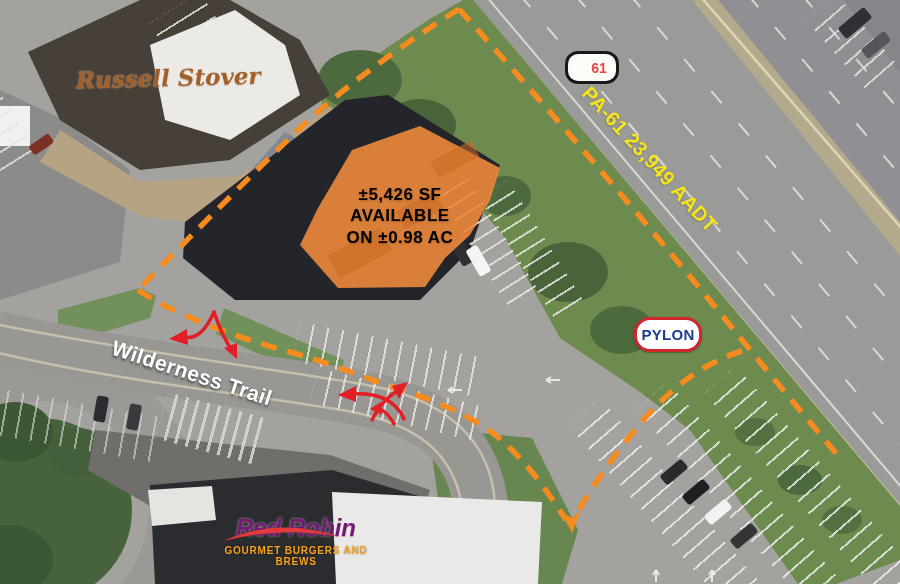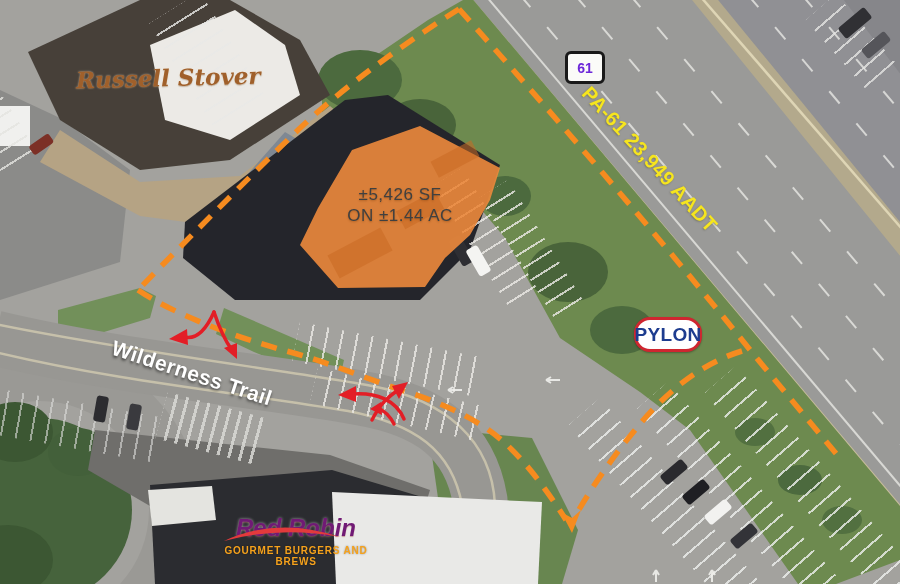--- a/index.html
+++ b/index.html
@@ -7,35 +7,35 @@
           background:#a3a29e;font-family:"Liberation Sans",sans-serif;}
   .canvas svg{position:absolute;left:0;top:0;}
   #bg{z-index:0;} .stripes{position:absolute;z-index:1;transform-origin:0 0;opacity:.8;}
   #overlay{z-index:2;}
   .label{position:absolute;z-index:3;white-space:nowrap;}
 
   .rs-label{left:76px;top:64px;font-family:"DejaVu Serif","Liberation Serif",serif;
     font-style:italic;font-weight:bold;font-size:23px;color:#a0602b;transform:rotate(-1.5deg);
     text-shadow:0 0 2px rgba(255,238,214,.65), 0 1px 1px rgba(90,50,10,.35);}
 
-  .avail{left:316px;top:184px;width:168px;text-align:center;font-weight:normal;
-    font-size:17px;line-height:1.26;color:#404040;letter-spacing:.5px;
+  .avail{left:316px;top:184px;width:168px;text-align:center;font-weight:bold;
+    font-size:17px;line-height:1.26;color:#000000;letter-spacing:.5px;
     text-shadow:0 1px 2px rgba(120,60,10,.45);}
 
   .shield61{left:565px;top:51px;width:34px;height:27px;background:#fbfbf8;
-    border:3px solid #191919;border-radius:6px;display:flex;align-items:center;
-    justify-content:center;font-size:14px;font-weight:800;color:#6d28d9;}
+    border:3px solid #191919;border-radius:13px;display:flex;align-items:center;
+    justify-content:center;font-size:14px;font-weight:800;color:#ef4444;padding-left:14px;}
 
   .pa61{left:594px;top:82px;transform:rotate(47.5deg);transform-origin:0 0;
     font-size:20px;font-weight:800;color:#f6e51e;letter-spacing:.4px;
     text-shadow:0 1px 2px rgba(50,50,0,.35);}
 
   .pylon{left:634px;top:317px;width:62px;height:29px;background:#ffffff;
     border:3px solid #cf2630;border-radius:16px;display:flex;align-items:center;
-    justify-content:center;font-size:19px;font-weight:800;color:#1d3c8f;
+    justify-content:center;font-size:15px;font-weight:800;color:#1d3c8f;
     letter-spacing:.3px;box-shadow:0 1px 2px rgba(0,0,0,.3);}
 
   .wtrail{left:116px;top:336px;transform:rotate(18deg);transform-origin:0 0;
     font-size:21px;font-weight:bold;color:#ffffff;letter-spacing:.4px;
     text-shadow:0 2px 3px rgba(0,0,0,.55);}
 
   .rrblock{left:206px;top:514px;width:180px;text-align:center;z-index:3;position:absolute;}
   .rr-swoosh{display:block;margin:0 auto -8px auto;}
   .rr-name{font-size:24px;font-weight:800;font-style:italic;color:#701a75;
     text-shadow:0 0 3px rgba(255,255,255,.6),0 1px 1px rgba(120,0,0,.4);}
@@ -183,21 +183,22 @@
         <polygon points="392,386 408,382 399,399" fill="#e31e26" stroke="none"></polygon>
         <polygon points="381,402 370,409 382,415" fill="#e31e26" stroke="none"></polygon>
       </g>
     </g>
   </svg>
 
   <div class="label rs-label">Russell Stover</div>
 
   <div class="label avail">
     <div>±5,426 SF</div>
-    <div>ON ±1.44 AC</div>
+    <div>AVAILABLE</div>
+    <div>ON ±0.98 AC</div>
   </div>
 
   <div class="label shield61">61</div>
 
   <div class="label pa61">PA-61 23,949 AADT</div>
 
   <div class="label pylon">PYLON</div>
 
   <div class="label wtrail">Wilderness Trail</div>
 

